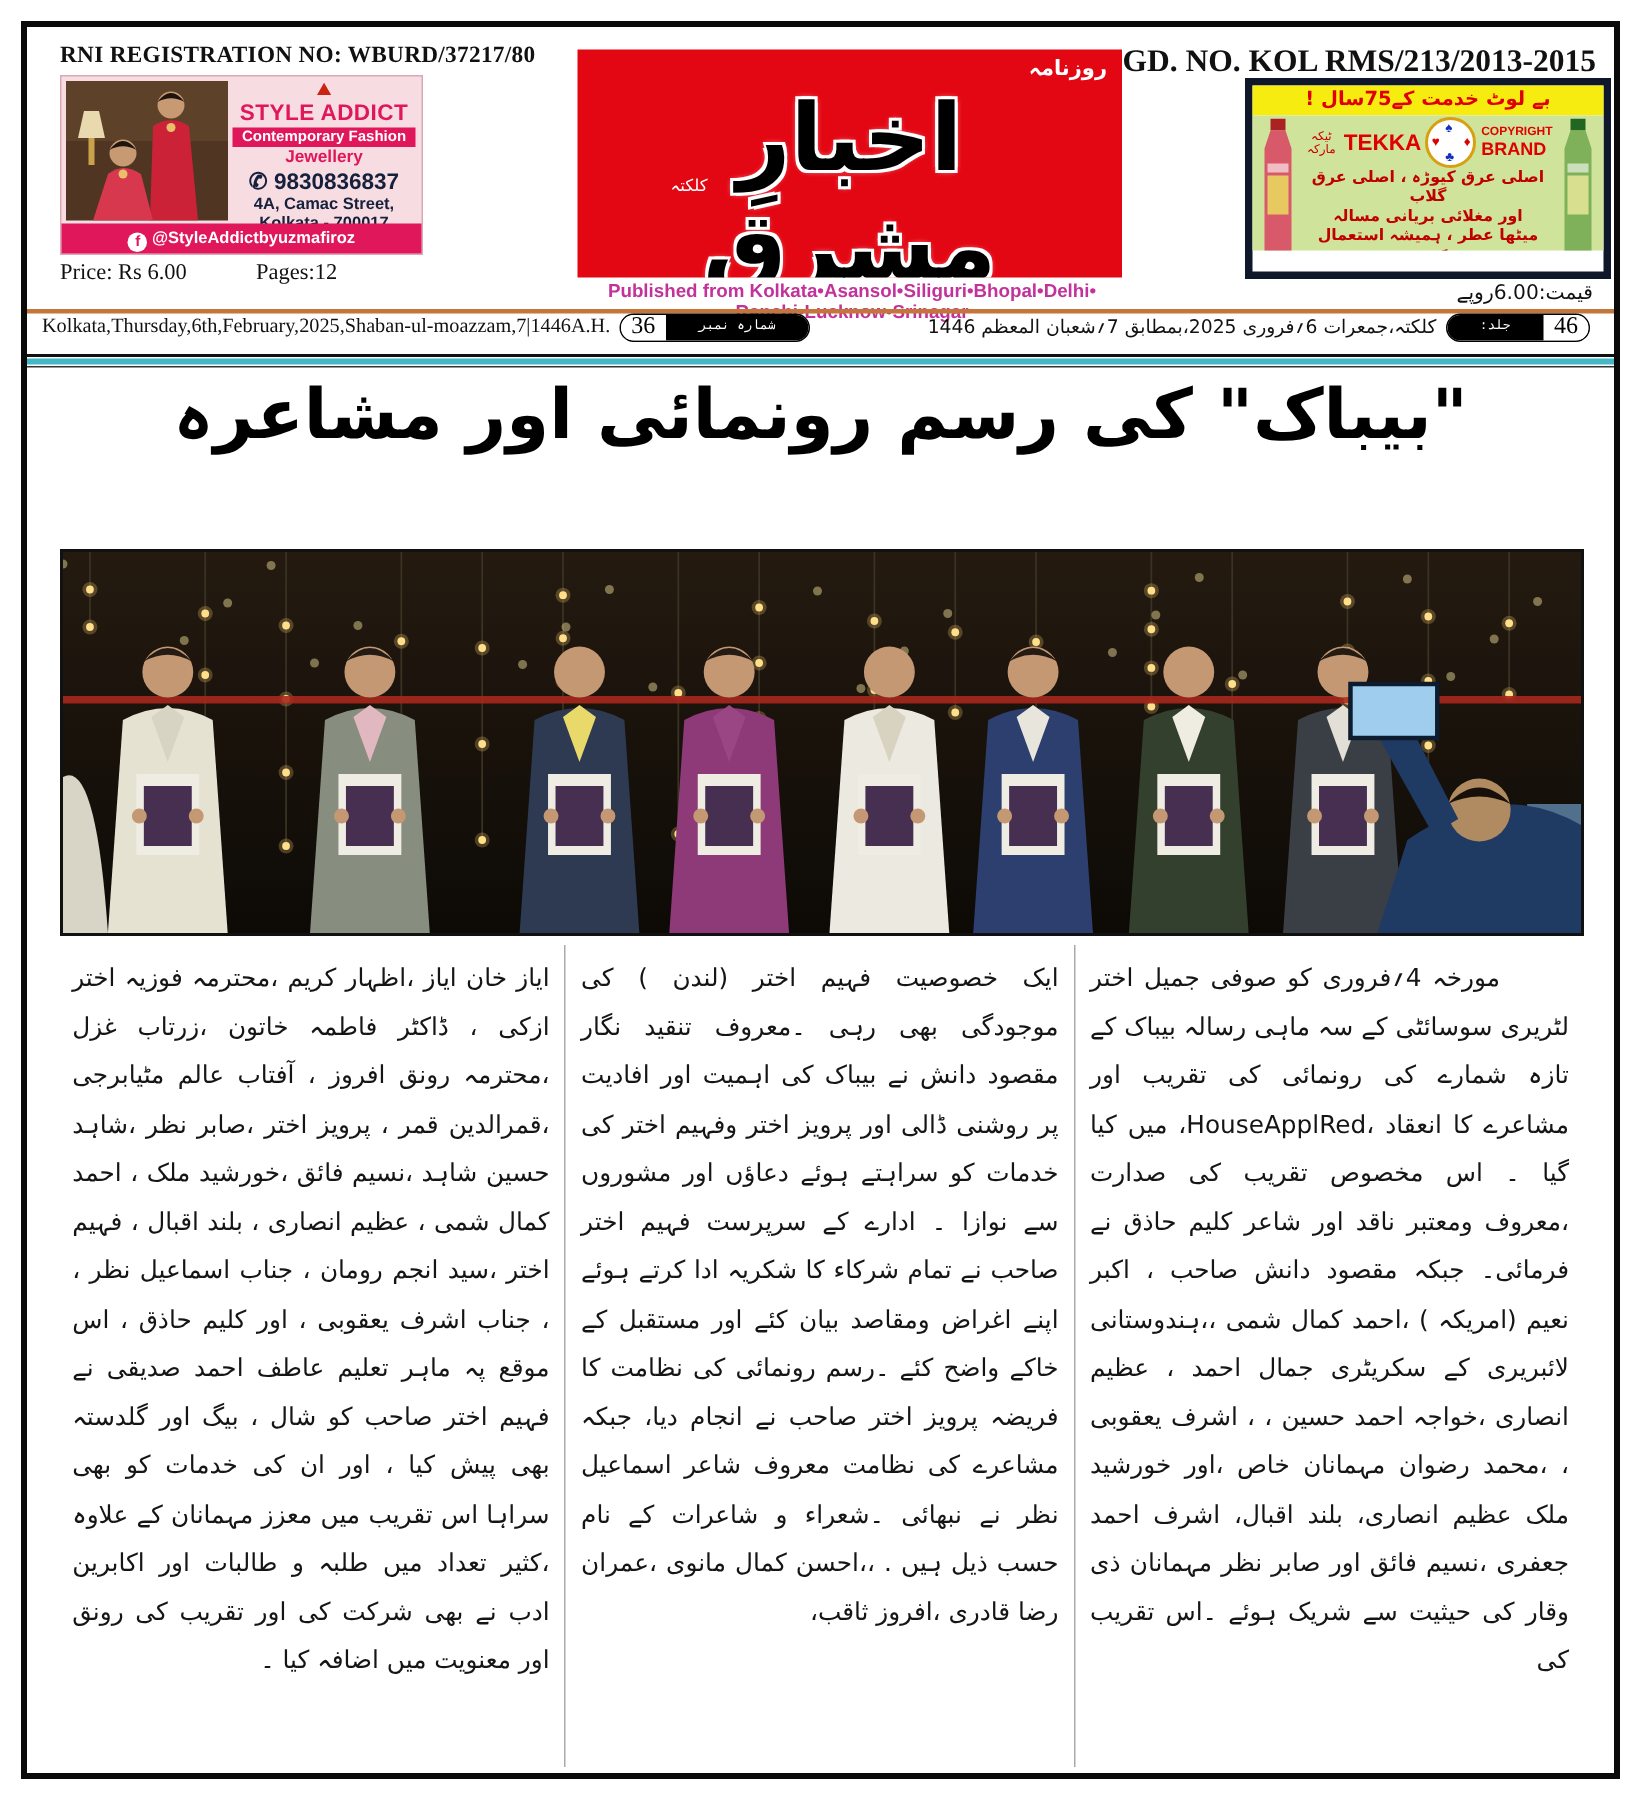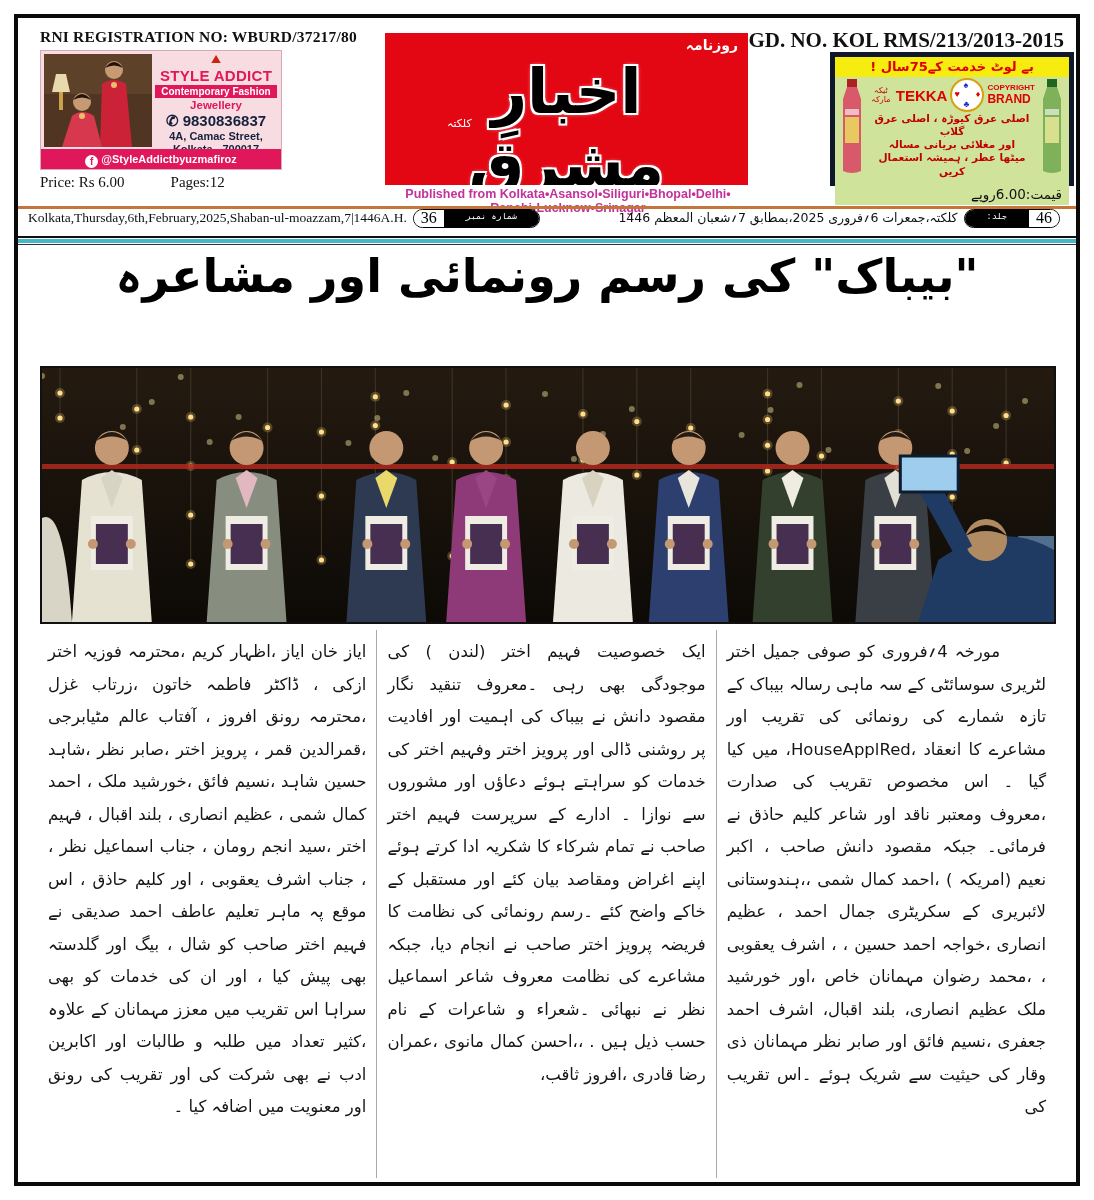--- a/index.html
+++ b/index.html
@@ -45,21 +45,21 @@
       font-family:"DejaVu Sans",sans-serif;font-size:11px;}
   .published{left:355px;top:169px;width:390px;text-align:center;color:#c3329a;
       font-family:"Liberation Sans",sans-serif;font-weight:bold;font-size:12.5px;}
   
   .ad-tekka{left:812px;top:34px;width:234px;height:124px;border:5px solid #0f172a;
       font-family:"Liberation Sans",sans-serif;}
   .tk-top{background:#f6ec10;color:#e00ookie;}
   .tk-top{background:#f6ec10;color:#e00000;font-weight:bold;font-size:13px;
       text-align:center;height:20px;line-height:20px;
       font-family:"DejaVu Sans",sans-serif;direction:rtl;}
-  .tk-body{position:relative;height:128px;background:#cfe39b;overflow:hidden;}
+  .tk-body{position:relative;height:90px;background:#cfe39b;overflow:hidden;}
   .tk-bottle{position:absolute;top:2px;width:30px;height:96px;}
   .tk-center{position:absolute;left:34px;right:34px;top:0;text-align:center;}
   .tk-row{display:flex;align-items:center;justify-content:center;gap:3px;margin-top:1px;}
   .tk-tm{color:#c00;font-size:8px;direction:rtl;font-family:"DejaVu Sans",sans-serif;}
   .tk-brand{color:#e00000;font-weight:bold;font-size:15px;}
   .tk-cpy{color:#e00000;font-weight:bold;font-size:8px;line-height:1.1;text-align:left;}
   .tk-cpy b{font-size:12px;}
   .tk-logo{width:30px;height:30px;border-radius:50%;background:#fff;
       border:2px solid #d8a010;position:relative;flex:0 0 auto;}
   .tk-logo span{position:absolute;font-size:9px;line-height:9px;}

